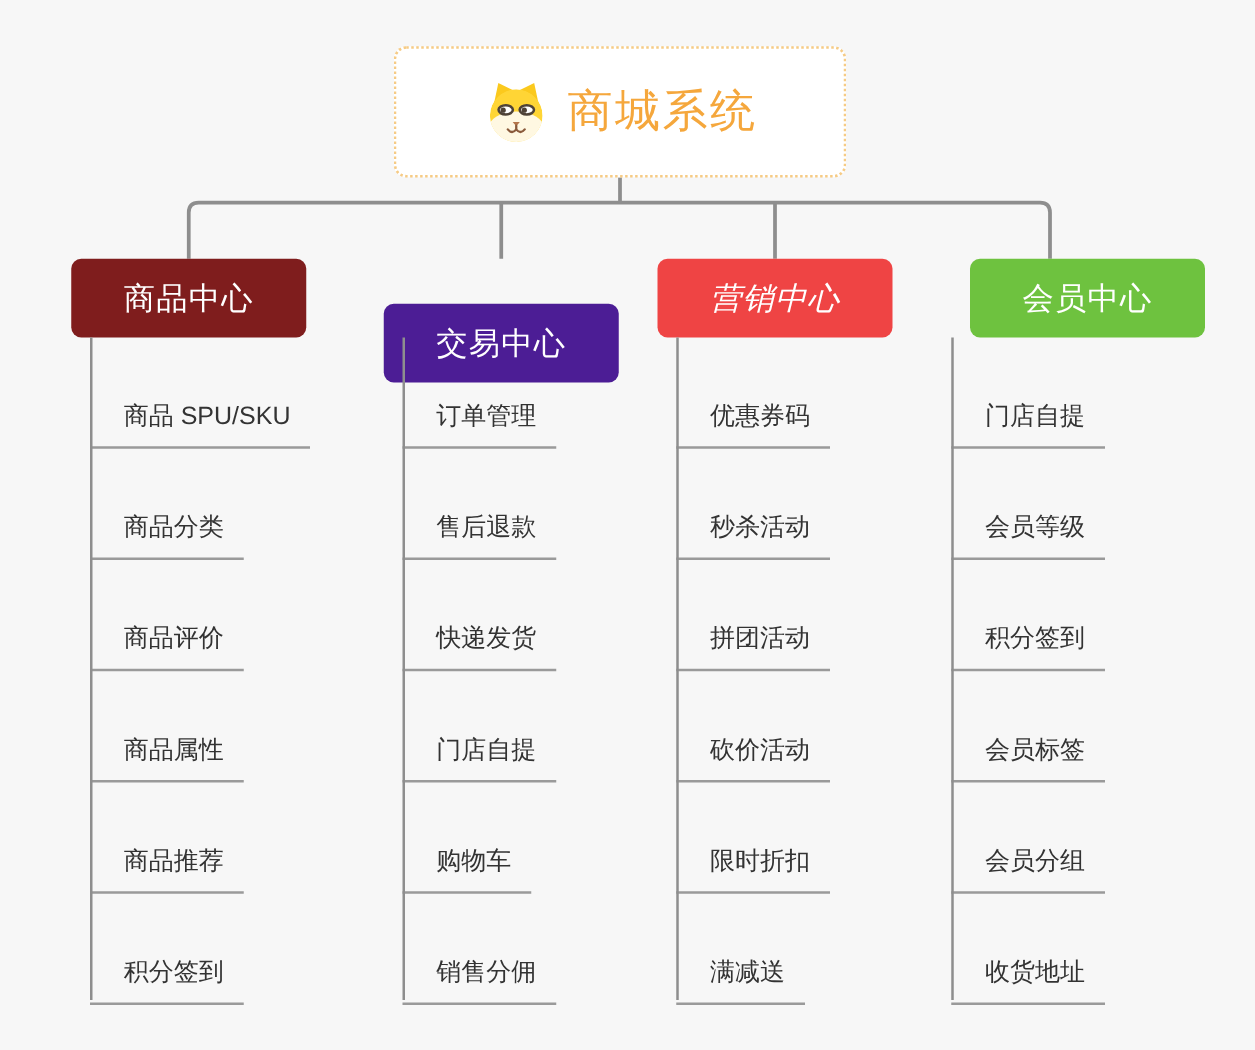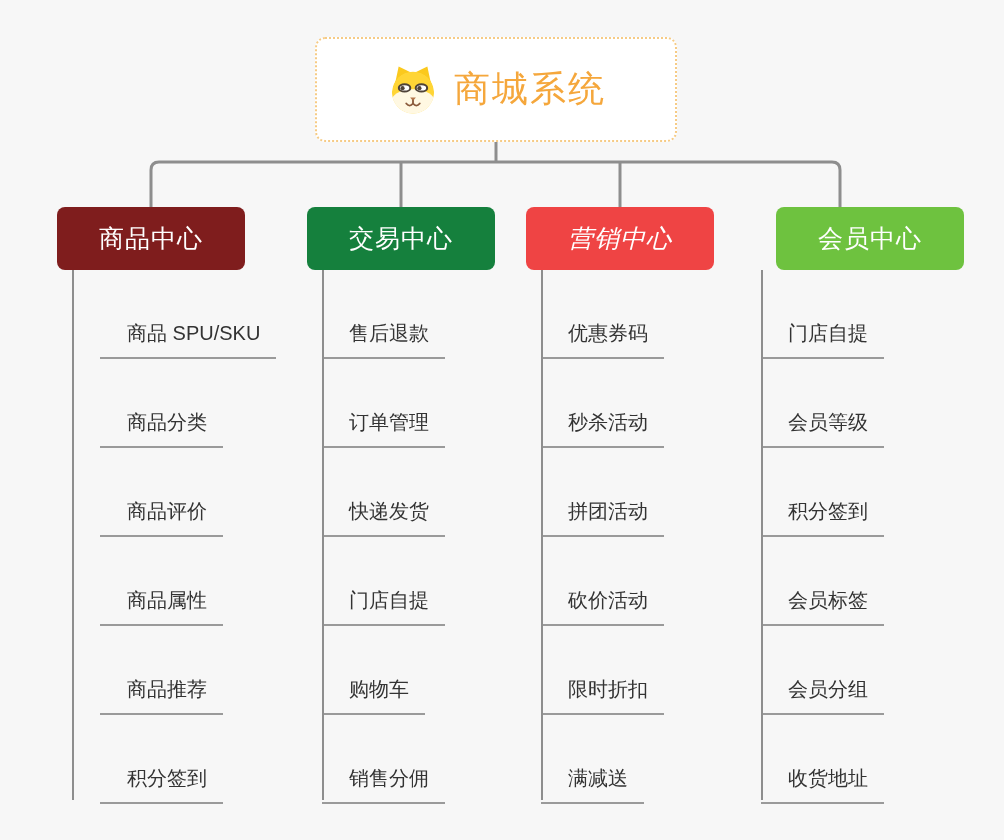--- a/index.html
+++ b/index.html
@@ -46,21 +46,21 @@
     font-size: 25px;
     letter-spacing: 1px;
   }
   .b0 { left: 57px;  background: #4A90E9; }
   .b1 { left: 307px; background: #E96161; }
   .b2 { left: 526px; background: #ECAC41; }
   .b3 { left: 776px; background: #6EC23F; }
 
   
   .col { position: absolute; top: 270px; }
-  .c0 { left: 72px; padding-left: 28px; }
+  .c0 { left: 72px; }
   .c1 { left: 322px; }
   .c2 { left: 541px; }
   .c3 { left: 761px; }
   .spine {
     position: absolute; left: 0; top: 0;
     width: 2px; height: 530px;
     background: #8E8E8E;
   }
   .leaf {
     display: table;
@@ -105,38 +105,38 @@
         <ellipse cx="42" cy="29.5" rx="6.8" ry="4.4" fill="#FFFFFF" stroke="#4E4237" stroke-width="2.4"></ellipse>
         <circle cx="39.6" cy="29.8" r="2.5" fill="#4E4237"></circle>
         <path d="M28.6 41 L35.4 41 L32 45 Z" fill="#B5764B"></path>
         <path d="M32 44.5 L32 48 M24 48 Q28 53 32 48 Q36 53 40 48" stroke="#8A5A3B" stroke-width="2.2" fill="none" stroke-linecap="round"></path>
       </svg>
     </span>
     <span class="root-title">商城系统</span>
   </div>
 
   <div class="branch b0" style="background-color: #7f1d1d;">商品中心</div>
-  <div class="branch b1" style="background-color: #15803d;">交易中心</div>
+  <div class="branch b1" style="background-color: #4c1d95; margin-top: 36px;">交易中心</div>
   <div class="branch b2" style="background-color: #ef4444; font-style: italic;">营销中心</div>
   <div class="branch b3" style="background-color: rgb(110, 194, 63);">会员中心</div>
 
   <div class="col c0">
     <div class="spine"></div>
     <div class="leaf">商品 SPU/SKU</div>
     <div class="leaf">商品分类</div>
     <div class="leaf">商品评价</div>
     <div class="leaf">商品属性</div>
     <div class="leaf">商品推荐</div>
     <div class="leaf">积分签到</div>
   </div>
 
   <div class="col c1">
     <div class="spine"></div>
+    <div class="leaf">订单管理</div>
     <div class="leaf">售后退款</div>
-    <div class="leaf">订单管理</div>
     <div class="leaf">快递发货</div>
     <div class="leaf">门店自提</div>
     <div class="leaf">购物车</div>
     <div class="leaf">销售分佣</div>
   </div>
 
   <div class="col c2">
     <div class="spine"></div>
     <div class="leaf">优惠券码</div>
     <div class="leaf">秒杀活动</div>

